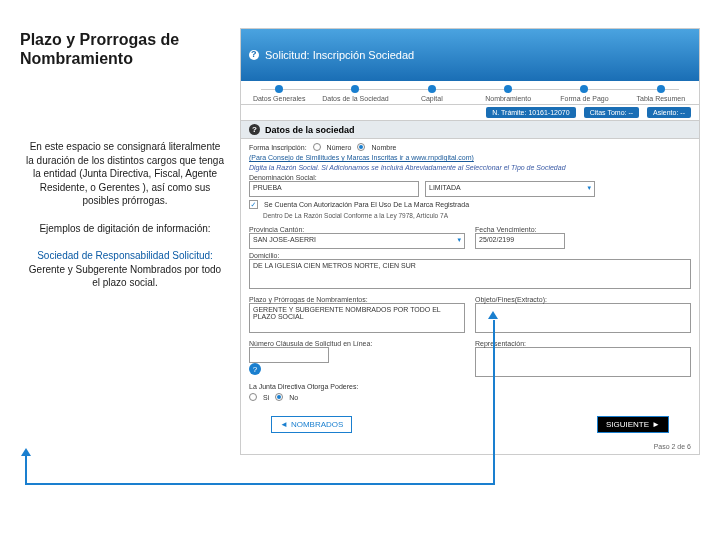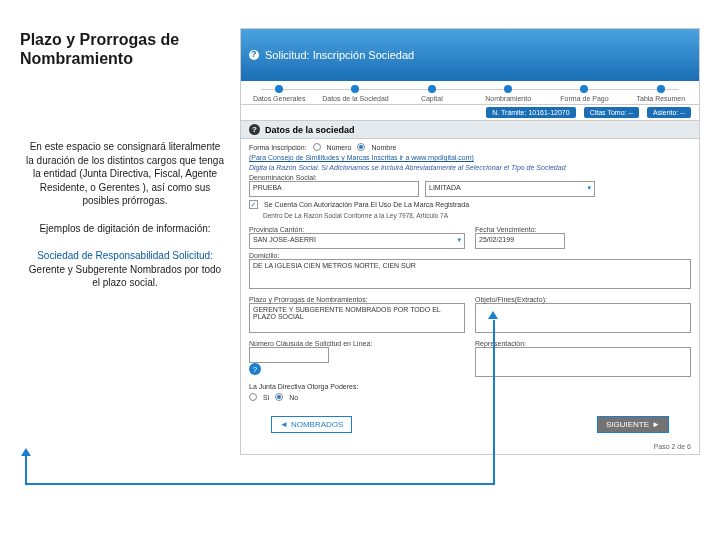--- a/index.html
+++ b/index.html
@@ -33,21 +33,21 @@
   .input { height: 16px; }
   .select { height: 16px; position: relative; }
   .select::after { content: "▾"; position: absolute; right: 3px; top: 2px; color: #1a7fcf; }
   .textarea { height: 30px; resize: none; display: block; }
   .check { width: 9px; height: 9px; border: 1px solid #999; display: inline-flex; align-items: center; justify-content: center; font-size: 7px; color: #1a7fcf; }
   .two-col { display: flex; gap: 10px; }
   .two-col > div { flex: 1; }
   .help { width: 12px; height: 12px; border-radius: 50%; background: #1a7fcf; color: #fff; font-size: 8px; display: inline-flex; align-items: center; justify-content: center; }
   .buttons-row { display: flex; justify-content: space-between; padding: 8px 30px 10px; }
   .btn { border: 1px solid #1a7fcf; color: #1a7fcf; padding: 3px 8px; font-size: 8px; background: #fff; display: flex; align-items: center; gap: 3px; }
-  .btn.primary { background: #737373; color: #fff; }
+  .btn.primary { background: #000000; color: #fff; }
   .paso { text-align: right; font-size: 7px; color: #666; padding: 0 8px 4px; }
   .arrow-line { position: absolute; background: #1a7fcf; }
   .arrow-v-left { left: 25px; top: 455px; width: 2px; height: 30px; }
   .arrow-h-bottom { left: 25px; top: 483px; width: 470px; height: 2px; }
   .arrow-v-right { left: 493px; top: 320px; width: 2px; height: 164px; }
   .arrow-up { position: absolute; left: 21px; top: 448px; width: 0; height: 0; border-left: 5px solid transparent; border-right: 5px solid transparent; border-bottom: 8px solid #1a7fcf; }
   .arrow-right-point { position: absolute; left: 488px; top: 311px; width: 0; height: 0; border-left: 5px solid transparent; border-right: 5px solid transparent; border-bottom: 8px solid #1a7fcf; }
 </style>
 </head>
 <body>

